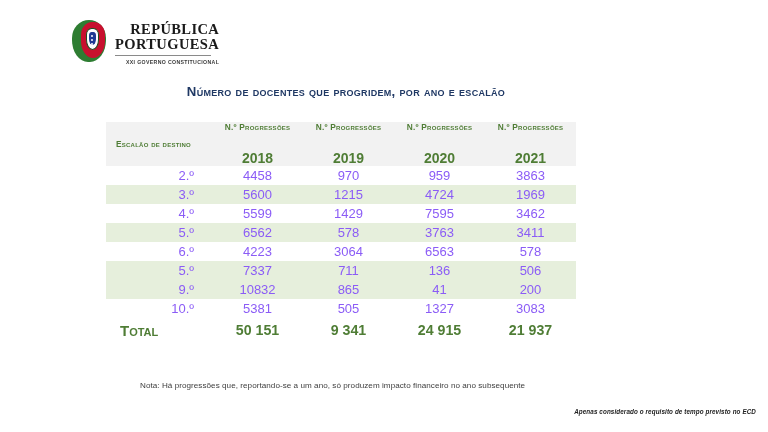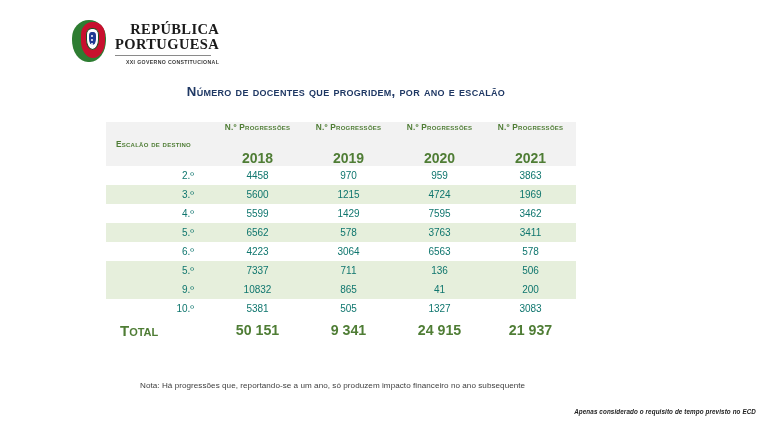--- a/index.html
+++ b/index.html
@@ -142,22 +142,22 @@
     font-variant: normal;
     font-size: 14px;
     letter-spacing: 0;
     margin-top: 18px;
   }
 
   #data-table tbody td {
     height: 19px;
     padding: 0;
     text-align: center;
-    font-size: 10px;
-    color: #0f766e;
+    font-size: 13px;
+    color: #8b5cf6;
     vertical-align: middle;
   }
   #data-table tbody tr.alt td {
     background: #e6efdc;
   }
   #data-table tbody td.escalao {
     padding-right: 18px;
     text-align: right;
   }
 

